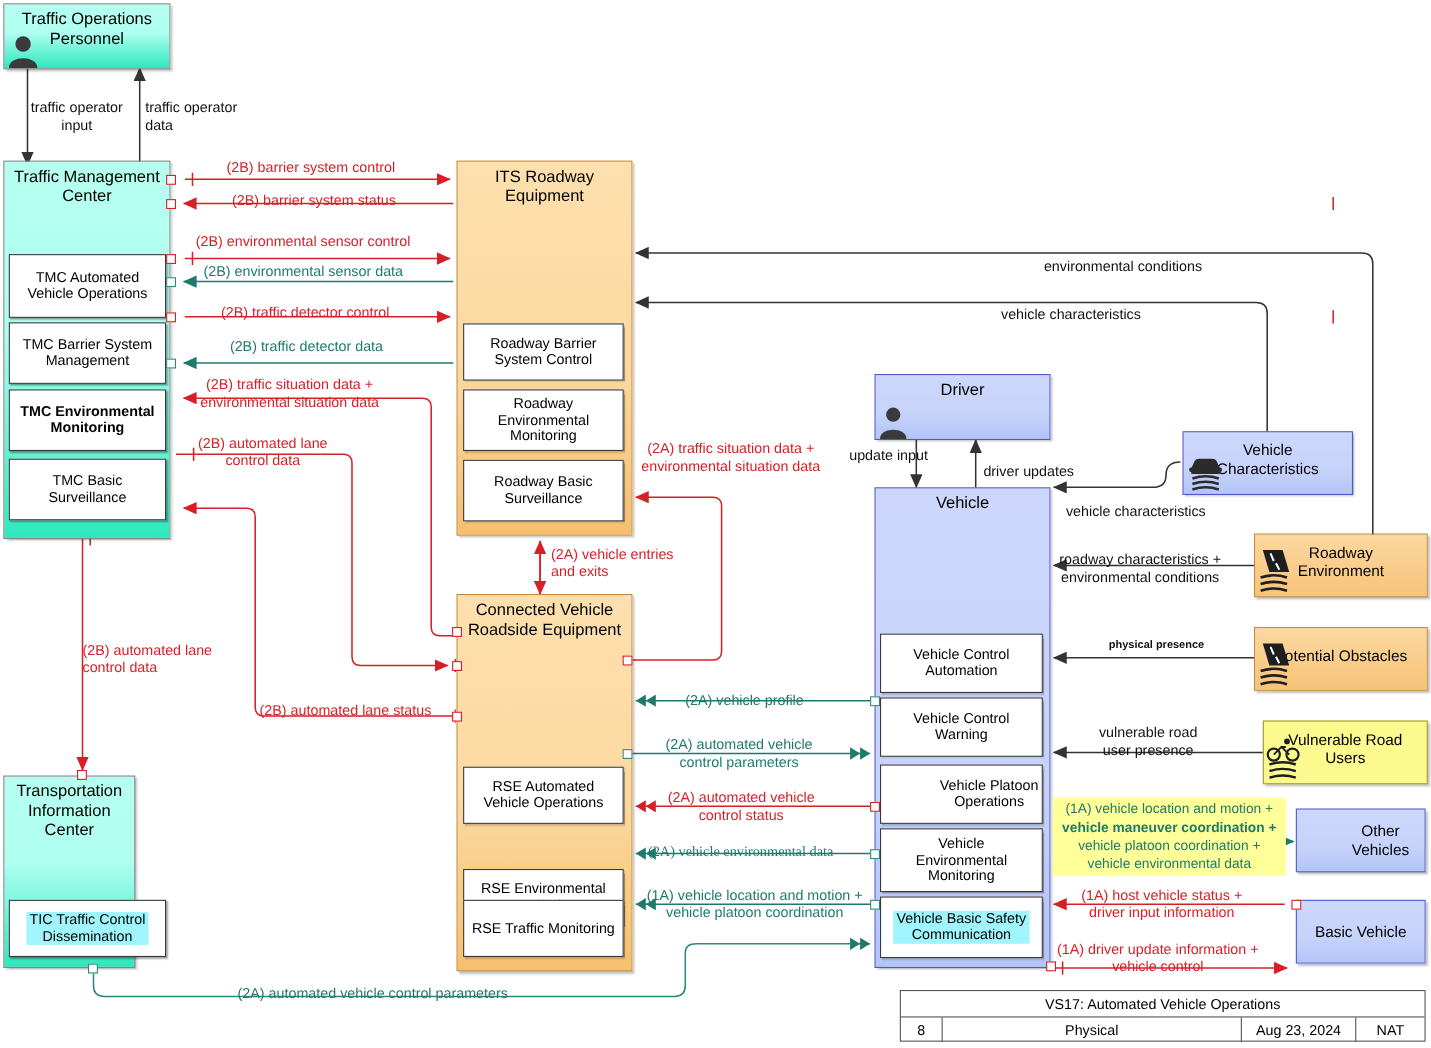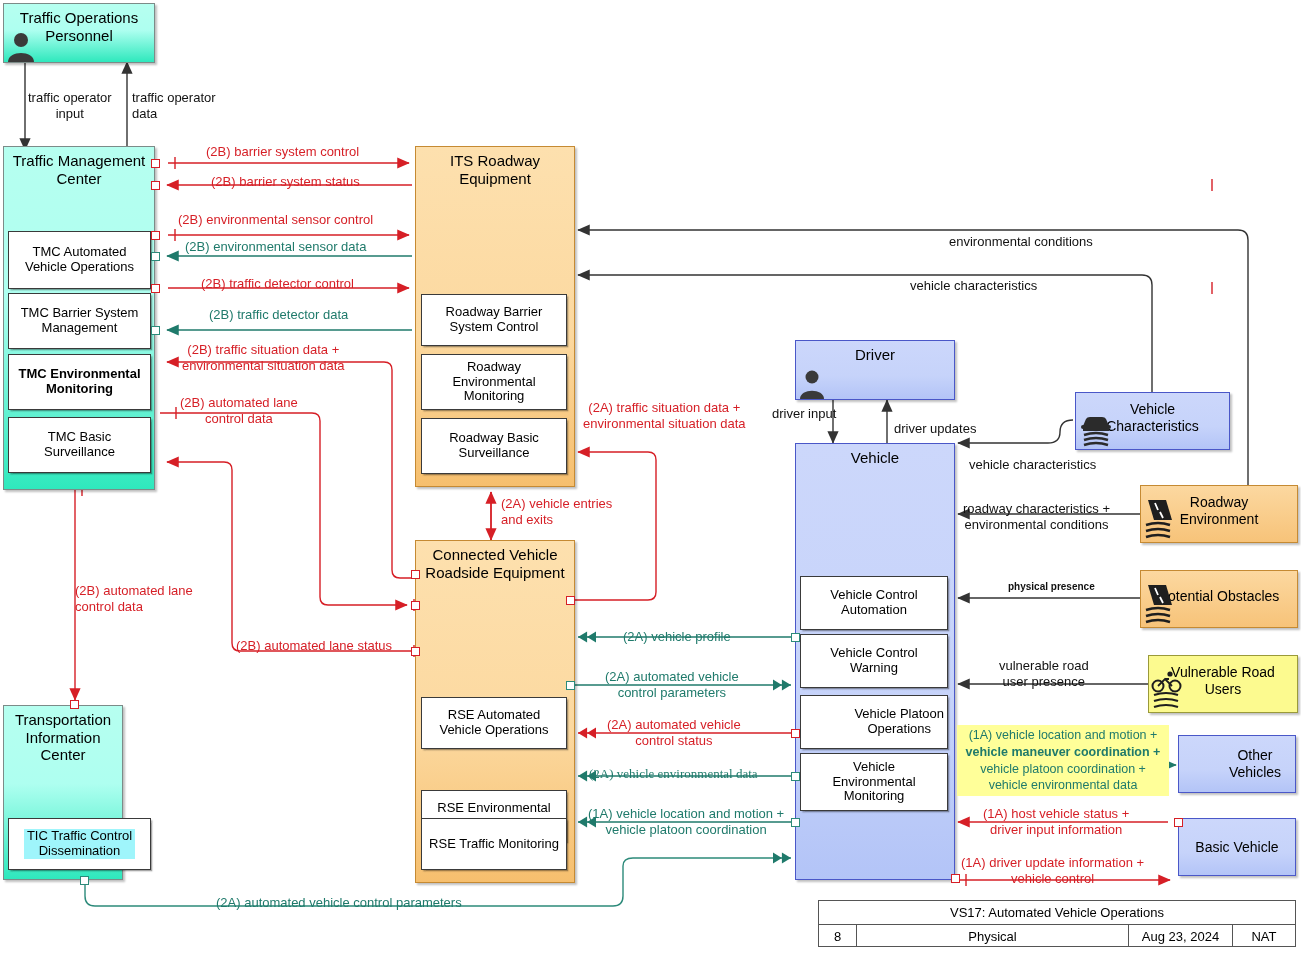--- a/index.html
+++ b/index.html
@@ -255,20 +255,24 @@
     </div>
   <div class="sub" style="left:800px;top:695px;width:148px;height:54px;font-size:13px;justify-content:flex-end;">
     <span style="white-space:pre-line;">Vehicle Platoon
 Operations</span>
     </div>
   <div class="sub" style="left:800px;top:753px;width:148px;height:58px;font-size:13px;">
     <span style="white-space:pre-line;">Vehicle
 Environmental
 Monitoring</span>
     </div>
+  <div class="sub hl-cyan" style="left:800px;top:815px;width:148px;height:56px;font-size:13px;">
+    <span style="white-space:pre-line;">Vehicle Basic Safety
+Communication</span>
+    </div>
 
   <div class="port g" style="left:791px;top:633px;"></div>
   <div class="port r" style="left:791px;top:729px;"></div>
   <div class="port g" style="left:791px;top:772px;"></div>
   <div class="port g" style="left:791px;top:818px;"></div>
   <div class="port r" style="left:951px;top:874px;"></div>
 
   <div class="node blue" style="left:1075px;top:392px;width:155px;height:58px;font-size:14px;">
     <span class="ttl" style="white-space:pre-line;padding-top:8px;">Vehicle
 Characteristics</span>
@@ -348,21 +352,21 @@
 control data</div>
 
   <div class="flab red" style="left:583px;top:400px;font-size:13px;white-space:pre-line;">(2A) traffic situation data +
 environmental situation data</div>
   <div class="flab red" style="left:501px;top:496px;font-size:13px;white-space:pre-line;text-align:left;">(2A) vehicle entries
 and exits</div>
 
   <div class="flab blk" style="left:949px;top:234px;font-size:13px;">environmental conditions</div>
   <div class="flab blk" style="left:910px;top:278px;font-size:13px;">vehicle characteristics</div>
 
-  <div class="flab blk" style="left:772px;top:406px;font-size:13px;">driver input</div>
+  <div class="flab blk" style="left:772px;top:406px;font-size:13px;">update input</div>
   <div class="flab blk" style="left:894px;top:421px;font-size:13px;">driver updates</div>
   <div class="flab blk" style="left:969px;top:457px;font-size:13px;">vehicle characteristics</div>
   <div class="flab blk" style="left:963px;top:501px;font-size:13px;white-space:pre-line;">roadway characteristics +
 environmental conditions</div>
   <div class="flab blk" style="left:1008px;top:581px;font-size:10px;font-weight:bold;">physical presence</div>
   <div class="flab blk" style="left:999px;top:658px;font-size:13px;white-space:pre-line;">vulnerable road
 user presence</div>
 
   <div class="flab grn" style="left:623px;top:629px;font-size:13px;">(2A) vehicle profile</div>
   <div class="flab grn" style="left:605px;top:669px;font-size:13px;white-space:pre-line;">(2A) automated vehicle

